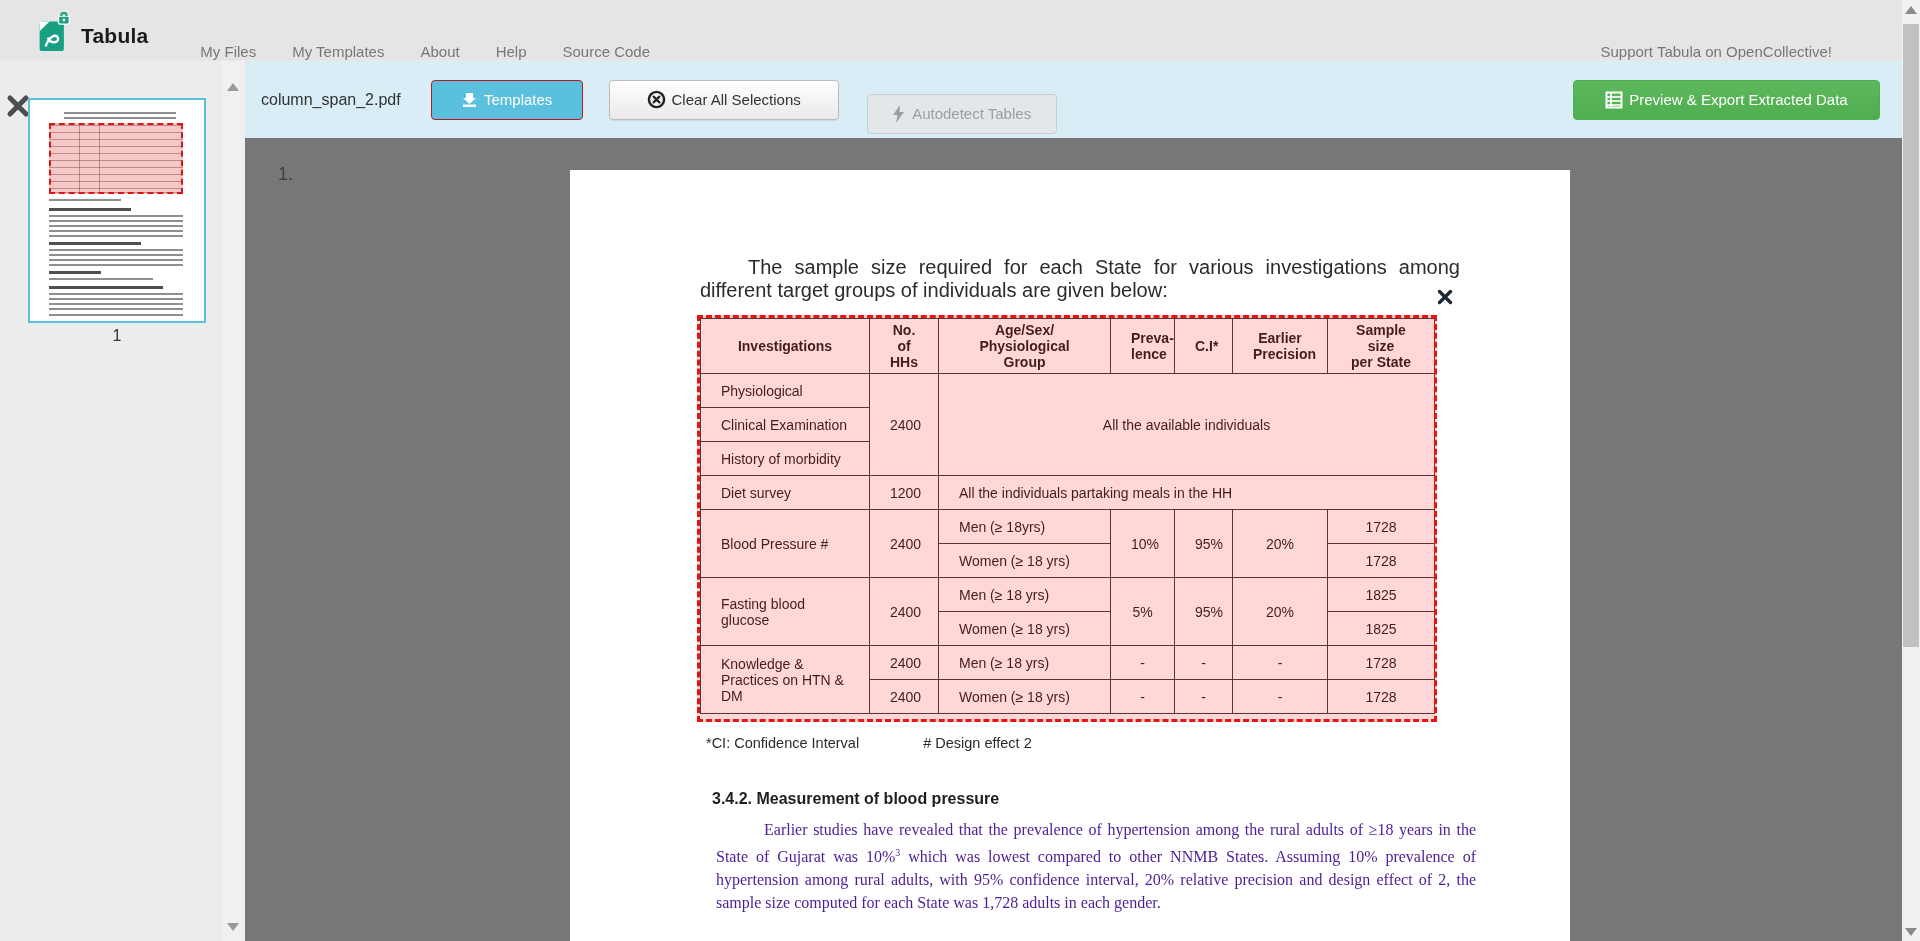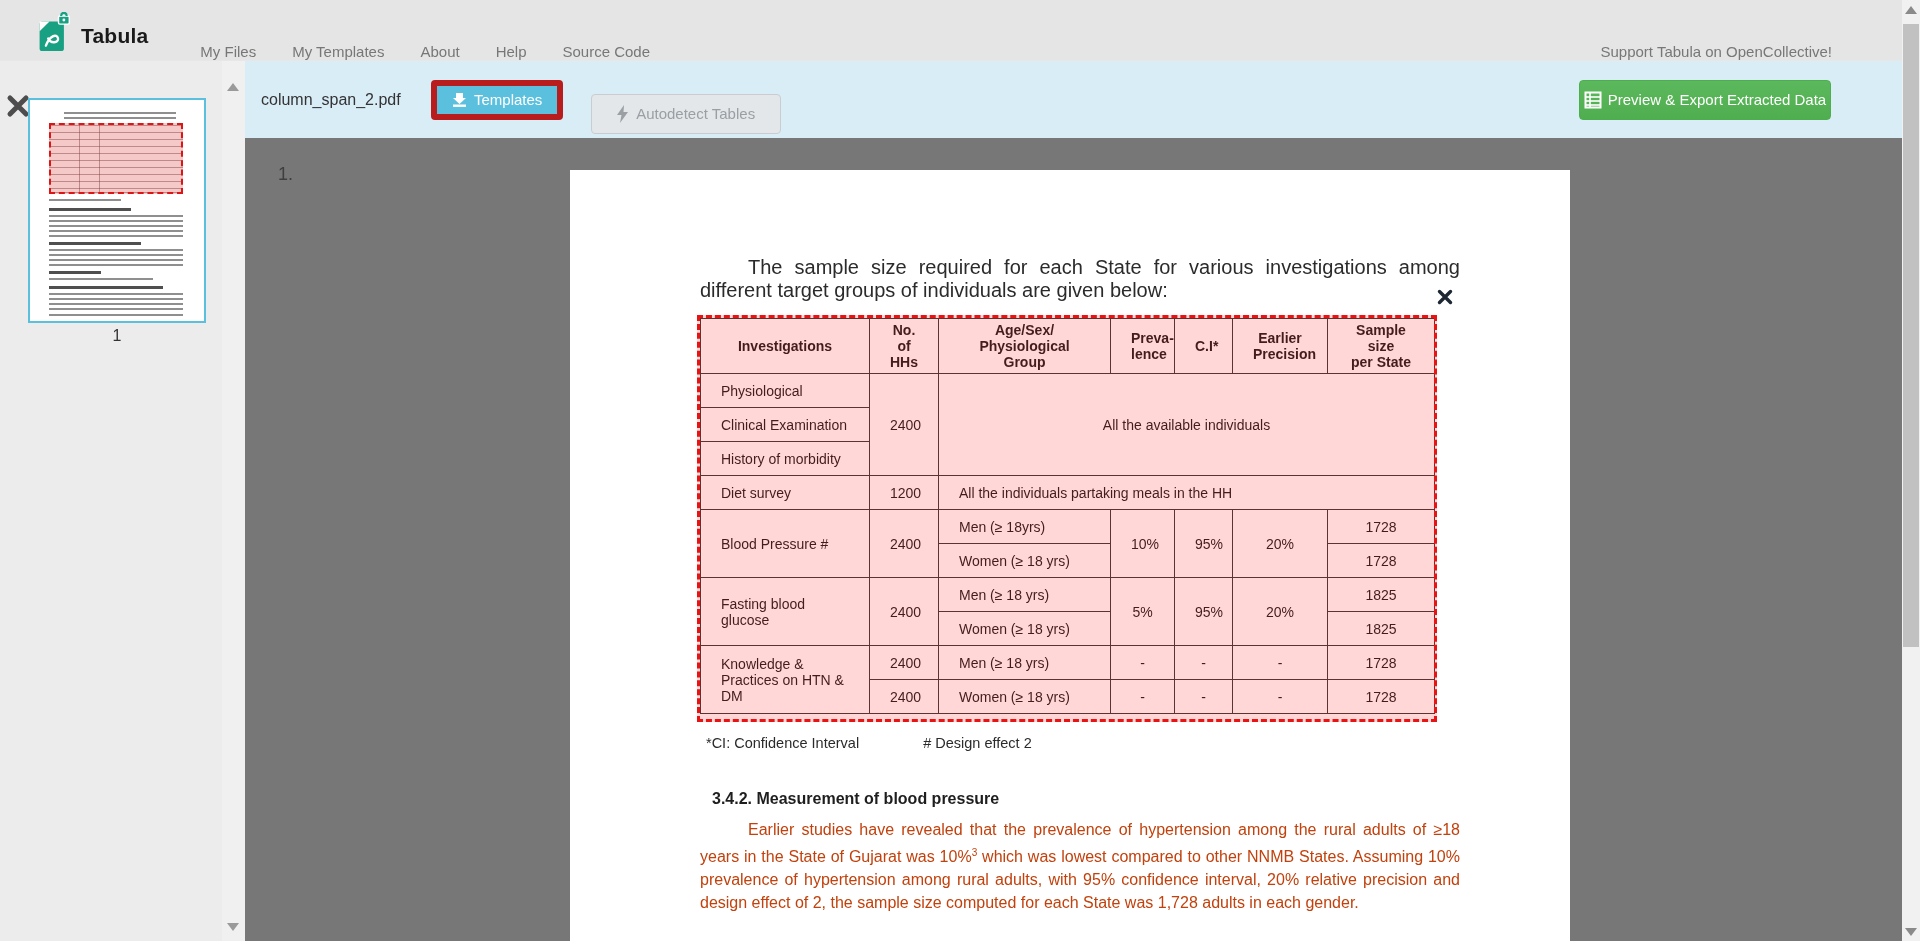--- a/index.html
+++ b/index.html
@@ -39,48 +39,48 @@
   .arrow-down  { width:0; height:0; border-left:6px solid transparent; border-right:6px solid transparent;
                  border-top:8px solid #9a9a9a; position:absolute; left:5px; }
 
   
   .toolbar { position:absolute; left:245px; top:61px; width:1657px; height:77px; background:#d9edf7;
              display:flex; align-items:center; z-index:25; }
   .file-title { font-size:16px; color:#333; margin-left:16px; white-space:nowrap; }
   .btn { display:inline-flex; align-items:center; justify-content:center; height:40px; border-radius:4px;
          font-size:15px; cursor:pointer; white-space:nowrap; padding:0 14px; }
   .btn .ico { margin-right:6px; display:inline-flex; }
-  .btn-templates { background:#5bc0de; border:6px solid #b91c1c; color:#fff; margin-left:30px; width:132px; }
+  .btn-templates { background:#5bc0de; border:1px solid #b91c1c; color:#fff; margin-left:30px; width:152px; }
   .btn-clear { background:linear-gradient(#ffffff,#e9e9e9); border:1px solid #bbb; color:#333;
                margin-left:26px; width:230px; box-shadow:0 1px 1px rgba(0,0,0,.08); }
   .btn-auto { background:#e3e7ea; border:1px solid #c9cdd1; color:#9a9fa3; margin-left:28px; width:190px; cursor:default;margin-top:28px; }
   .btn-export { background:linear-gradient(#5cb85c,#4fae50); border:1px solid #4cae4c; color:#fff;
-                margin-left:auto; margin-right:71px; width:252px; font-size:15px; }
+                margin-left:auto; margin-right:22px; width:307px; font-size:15px; }
 
   
   .main { position:absolute; left:245px; top:138px; width:1657px; height:803px; background:#777777;
           overflow:hidden; z-index:10; }
   .page-label { position:absolute; left:33px; top:26px; font-size:18px; color:#3f3f3f; }
   .pdf-page { position:absolute; left:325px; top:32px; width:1000px; height:1300px; background:#ffffff; color:#262626; }
 
   .intro { position:absolute; left:130px; top:86px; width:760px; font-size:20px; line-height:23px;
            text-align:justify; text-indent:48px; color:#2b2b2b; }
 
   table.pdf-table { position:absolute; left:130px; top:148px; width:734px; border-collapse:collapse;
                     table-layout:fixed; font-size:14px; color:#1f1f1f; }
   .pdf-table th, .pdf-table td { border:1px solid #3a3a3a; padding:2px 20px; }
   .pdf-table th { height:55px; font-weight:bold; text-align:center; white-space:pre-line; vertical-align:middle; }
   .pdf-table td { height:34px; vertical-align:middle; }
   .c-left { text-align:left; } .c-mid { text-align:center; }
 
   .footnote { position:absolute; left:136px; top:565px; font-size:14.5px; color:#2b2b2b; }
   .footnote .fn2 { margin-left:60px; }
   .section-heading { position:absolute; left:142px; top:620px; font-size:16px; font-weight:bold; color:#1e1e1e; }
-  .body-para { position:absolute; left:130px; top:648px; width:760px; font-size:16px; line-height:23px;
-               text-align:justify; text-indent:48px; color:#c2410c; }
+  .body-para { position:absolute; left:146px; top:648px; width:760px; font-size:16px; line-height:23px;
+               text-align:justify; text-indent:48px; color:#4c1d95;font-family:Liberation Serif, serif; }
   .body-para sup { font-size:10px; }
 
   .selection-overlay { position:absolute; left:127px; top:145px; width:740px; height:407px;
                        background:rgba(255,20,20,0.17); border:3px dashed #ea1313; cursor:move; }
   .selection-close { position:absolute; left:866px; top:118px; width:18px; height:18px; cursor:pointer; }
 
   
   .win-scroll { position:absolute; right:0; top:0; width:18px; height:941px; background:#f1f1f1; z-index:40; }
   .win-scroll .arrow-up { left:3px; top:6px; border-bottom-color:#8a8a8a; }
   .win-scroll .arrow-down { left:3px; bottom:5px; border-top-color:#8a8a8a; }
@@ -155,20 +155,29 @@
     <div class="btn btn-templates">
       <span class="ico">
         <svg width="17" height="17" viewBox="0 0 17 17">
           <path d="M5 2 h7 v5 h3 l-6.5 6 L2 7 h3 Z" fill="#ffffff"></path>
           <rect x="2" y="13.5" width="13" height="2.4" fill="#ffffff"></rect>
         </svg>
       </span>
       <span>Templates</span>
     </div>
 
+    <div class="btn btn-clear">
+      <span class="ico">
+        <svg width="19" height="19" viewBox="0 0 19 19">
+          <circle cx="9.5" cy="9.5" r="7.6" fill="none" stroke="#222" stroke-width="2.4"></circle>
+          <path d="M6.6 6.6 L12.4 12.4 M12.4 6.6 L6.6 12.4" stroke="#222" stroke-width="2.2" stroke-linecap="round"></path>
+        </svg>
+      </span>
+      <span>Clear All Selections</span>
+    </div>
 
     <div class="btn btn-auto">
       <span class="ico">
         <svg width="14" height="18" viewBox="0 0 14 18">
           <path d="M8 0 L1 10 H5.5 L4 18 L12 7 H7.5 Z" fill="#9aa0a4"></path>
         </svg>
       </span>
       <span>Autodetect Tables</span>
     </div>
 

